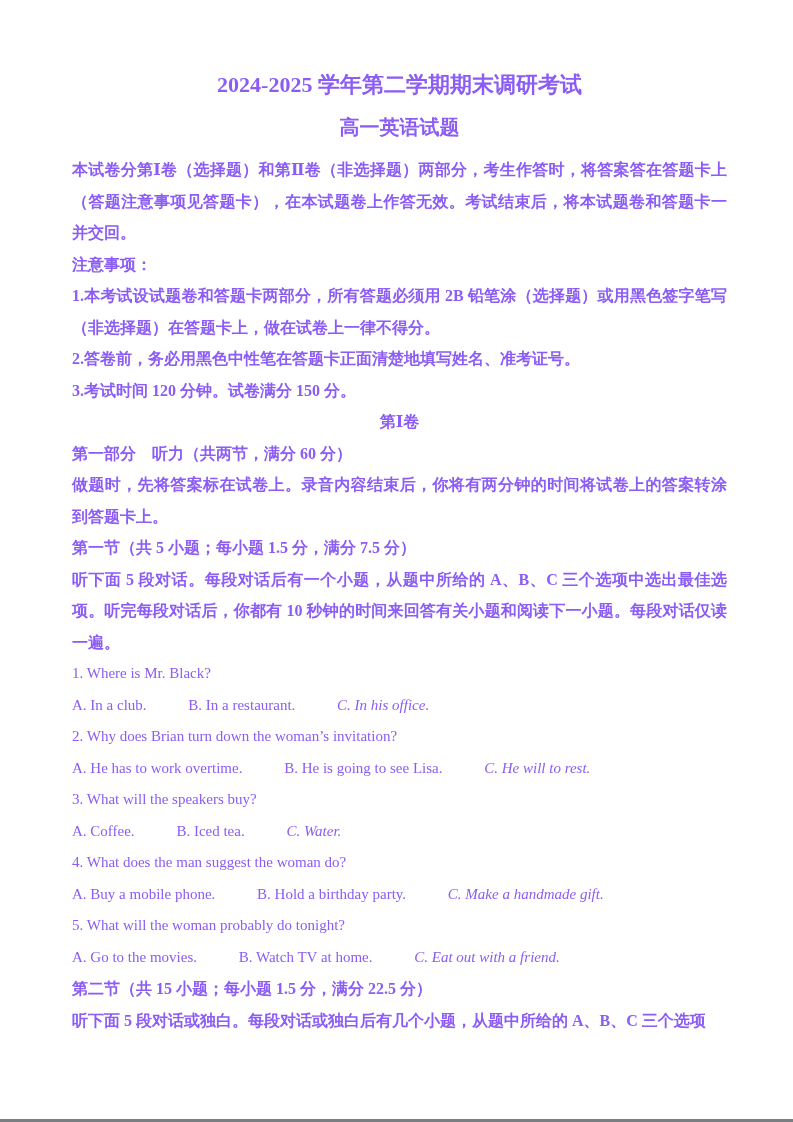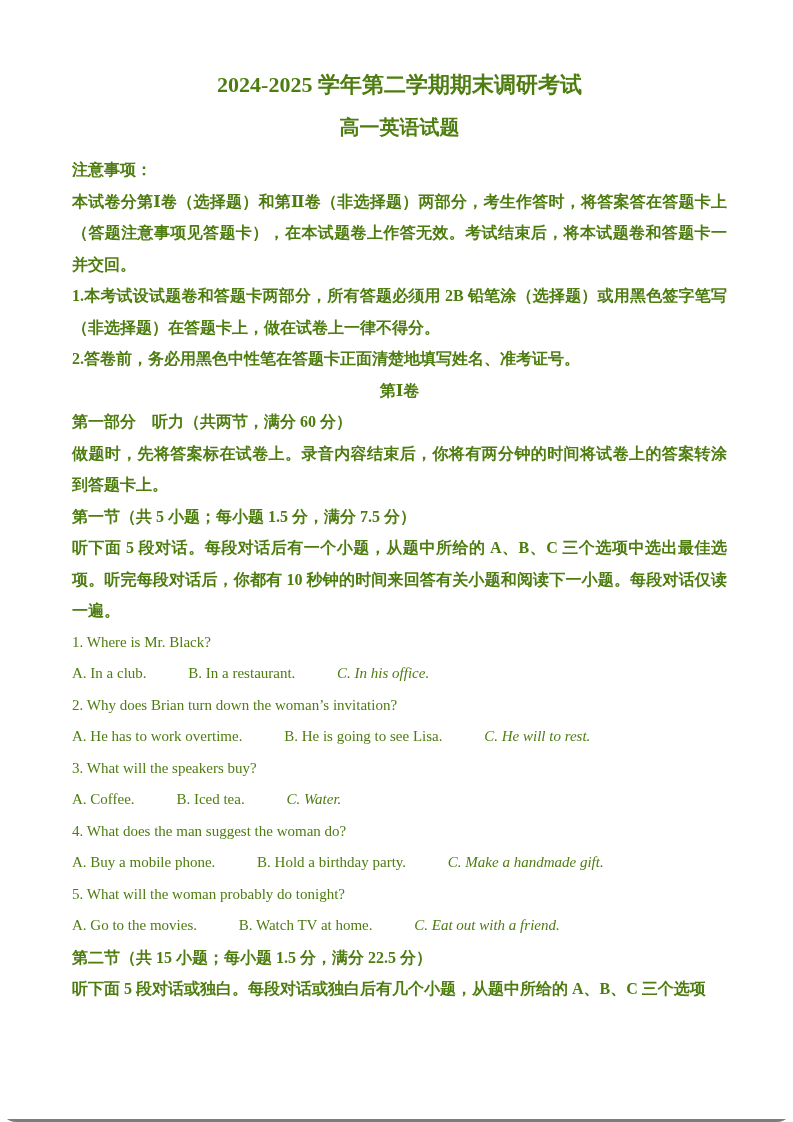--- a/index.html
+++ b/index.html
@@ -7,23 +7,22 @@
     padding: 0;
     background: #ffffff;
   }
   .page {
     position: relative;
     width: 793px;
     height: 1122px;
     background: #ffffff;
     overflow: hidden;
     font-family: "Liberation Serif", "DejaVu Serif", serif;
-    color: #4d7c0f;
+    color: #8b5cf6;
     box-sizing: border-box;
-    border-radius: 16px;
   }
   .doc {
     padding: 64px 66px 0 72px;
   }
   .exam-title {
     margin: 0;
     font-size: 22px;
     font-weight: bold;
     text-align: center;
     line-height: 42px;
@@ -76,24 +75,25 @@
 </style>
 </head>
 <body>
 
 <div class="page">
   <div class="doc">
 
     <h1 class="exam-title">2024-2025 学年第二学期期末调研考试</h1>
     <h2 class="exam-subtitle">高一英语试题</h2>
 
+    <p class="cn">本试卷分第Ⅰ卷（选择题）和第Ⅱ卷（非选择题）两部分，考生作答时，将答案答在答题卡上（答题注意事项见答题卡），在本试题卷上作答无效。考试结束后，将本试题卷和答题卡一并交回。</p>
     <p class="cn">注意事项：</p>
-    <p class="cn">本试卷分第Ⅰ卷（选择题）和第Ⅱ卷（非选择题）两部分，考生作答时，将答案答在答题卡上（答题注意事项见答题卡），在本试题卷上作答无效。考试结束后，将本试题卷和答题卡一并交回。</p>
     <p class="cn">1.本考试设试题卷和答题卡两部分，所有答题必须用 2B 铅笔涂（选择题）或用黑色签字笔写（非选择题）在答题卡上，做在试卷上一律不得分。</p>
     <p class="cn">2.答卷前，务必用黑色中性笔在答题卡正面清楚地填写姓名、准考证号。</p>
+    <p class="cn">3.考试时间 120 分钟。试卷满分 150 分。</p>
 
     <p class="cn-center">第Ⅰ卷</p>
     <p class="cn">第一部分　听力（共两节，满分 60 分）</p>
     <p class="cn">做题时，先将答案标在试卷上。录音内容结束后，你将有两分钟的时间将试卷上的答案转涂到答题卡上。</p>
     <p class="cn">第一节（共 5 小题；每小题 1.5 分，满分 7.5 分）</p>
     <p class="cn">听下面 5 段对话。每段对话后有一个小题，从题中所给的 A、B、C 三个选项中选出最佳选项。听完每段对话后，你都有 10 秒钟的时间来回答有关小题和阅读下一小题。每段对话仅读一遍。</p>
 
     <div>
       <p class="en">1. Where is Mr. Black?</p>
       <p class="en opts">

